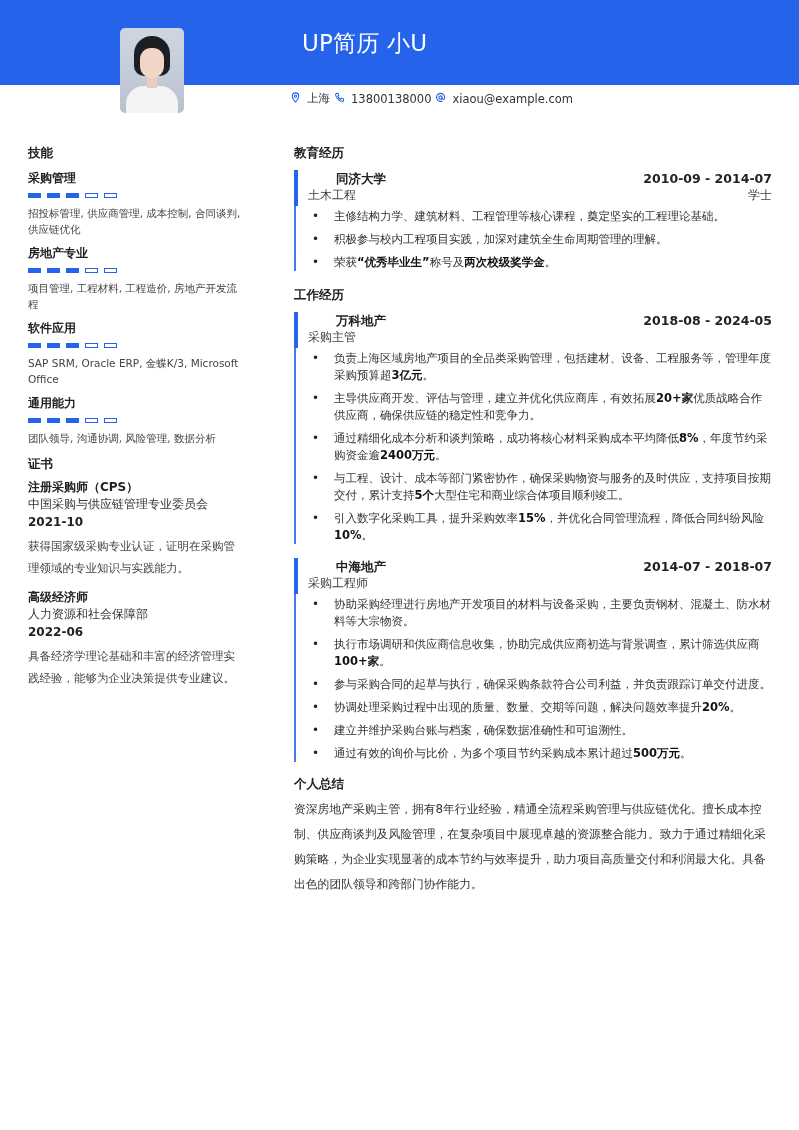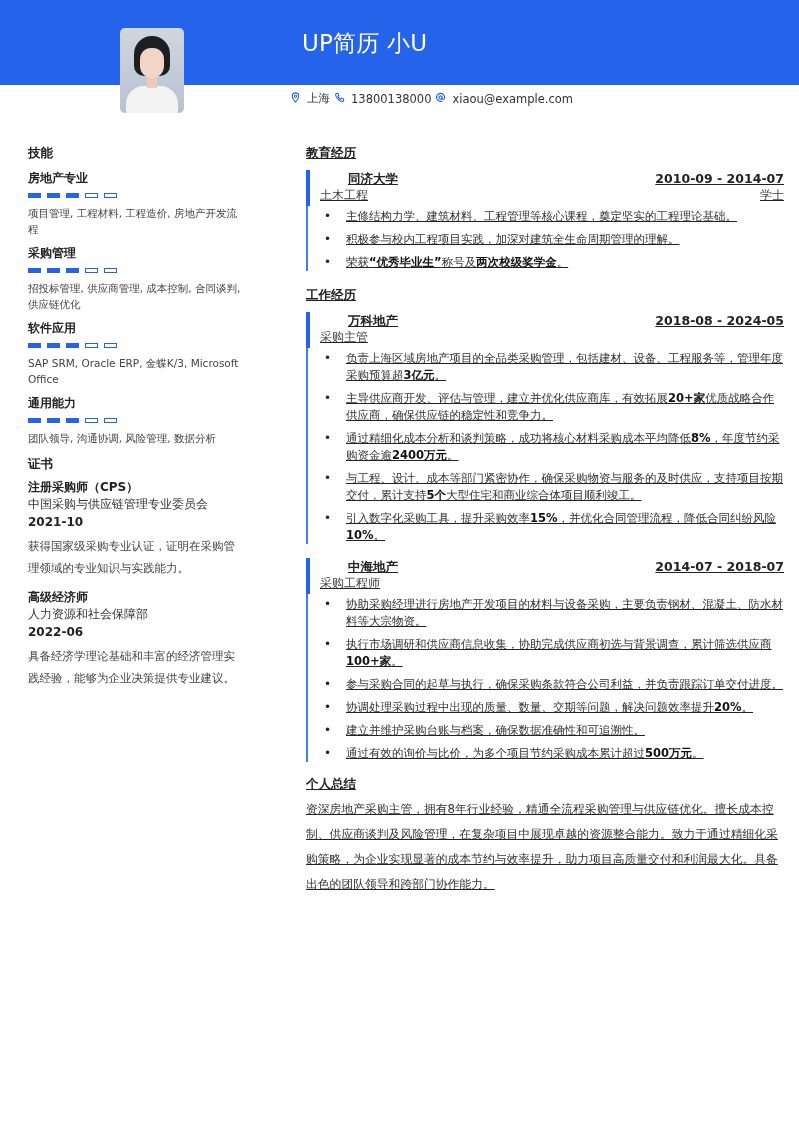--- a/index.html
+++ b/index.html
@@ -11,21 +11,21 @@
   .photo .hair { position: absolute; left: 14px; top: 8px; width: 36px; height: 40px; border-radius: 18px 18px 10px 10px; background: #1e1e22; }
   .photo .face { position: absolute; left: 20px; top: 20px; width: 24px; height: 30px; border-radius: 12px 12px 13px 13px; background: #f1d6c8; }
   .photo .neck { position: absolute; left: 27px; top: 46px; width: 10px; height: 14px; background: #ecccbc; }
   .photo .shirt { position: absolute; left: 6px; top: 58px; width: 52px; height: 30px; border-radius: 18px 18px 0 0; background: #f3f3f3; }
   .name { position: absolute; left: 302px; top: 28px; font-size: 23px; color: #fff; font-weight: normal; letter-spacing: 0.2px; }
   .contacts { position: absolute; left: 290px; top: 91px; display: flex; gap: 4px; font-size: 11.5px; color: #333; align-items: center; }
   .contact { display: flex; align-items: center; gap: 6px; }
   .contact svg { width: 11px; height: 11px; }
 
   .left { position: absolute; left: 28px; top: 145px; width: 215px; }
-  .right { position: absolute; left: 306px; top: 145px; width: 478px; text-decoration: underline; }
+  .right { position: absolute; left: 294px; top: 145px; width: 478px; }
   .sec-title { font-size: 12.5px; font-weight: bold; color: #222; margin-bottom: 8px; }
   .skill-name { font-size: 12px; font-weight: bold; margin-bottom: 6px; }
   .bars { display: flex; gap: 6px; margin-bottom: 7px; }
   .bar { width: 13px; height: 5px; border: 1px solid #2563eb; background: #2563eb; }
   .bar.empty { background: #fff; }
   .skill-desc { font-size: 10.5px; color: #444; line-height: 16px; margin-bottom: 8px; }
   .skill { margin-bottom: 2px; }
 
   .cert { margin-bottom: 10px; }
   .cert-name { font-size: 12px; font-weight: bold; line-height: 17px; }
@@ -85,40 +85,40 @@
     </span>
     <span>xiaou@example.com</span>
   </div>
 </div>
 
 <div class="left">
   <div>
     <div class="sec-title">技能</div>
     <div id="skills-list">
         <div class="skill">
+          <div class="skill-name">采购管理</div>
+          <div class="bars">
+            <span class="bar"></span>
+            <span class="bar"></span>
+            <span class="bar"></span>
+            <span class="bar empty"></span>
+            <span class="bar empty"></span>
+          </div>
+          <div class="skill-desc">招投标管理, 供应商管理, 成本控制, 合同谈判, 供应链优化</div>
+        </div>
+        <div class="skill">
           <div class="skill-name">房地产专业</div>
           <div class="bars">
             <span class="bar"></span>
             <span class="bar"></span>
             <span class="bar"></span>
             <span class="bar empty"></span>
             <span class="bar empty"></span>
           </div>
           <div class="skill-desc">项目管理, 工程材料, 工程造价, 房地产开发流程</div>
-        </div>
-        <div class="skill">
-          <div class="skill-name">采购管理</div>
-          <div class="bars">
-            <span class="bar"></span>
-            <span class="bar"></span>
-            <span class="bar"></span>
-            <span class="bar empty"></span>
-            <span class="bar empty"></span>
-          </div>
-          <div class="skill-desc">招投标管理, 供应商管理, 成本控制, 合同谈判, 供应链优化</div>
         </div>
         <div class="skill">
           <div class="skill-name">软件应用</div>
           <div class="bars">
             <span class="bar"></span>
             <span class="bar"></span>
             <span class="bar"></span>
             <span class="bar empty"></span>
             <span class="bar empty"></span>
           </div>

